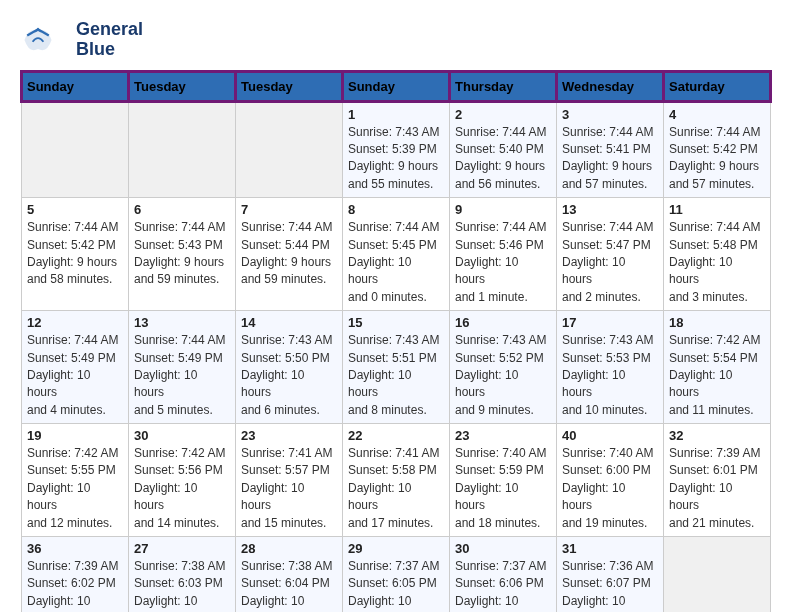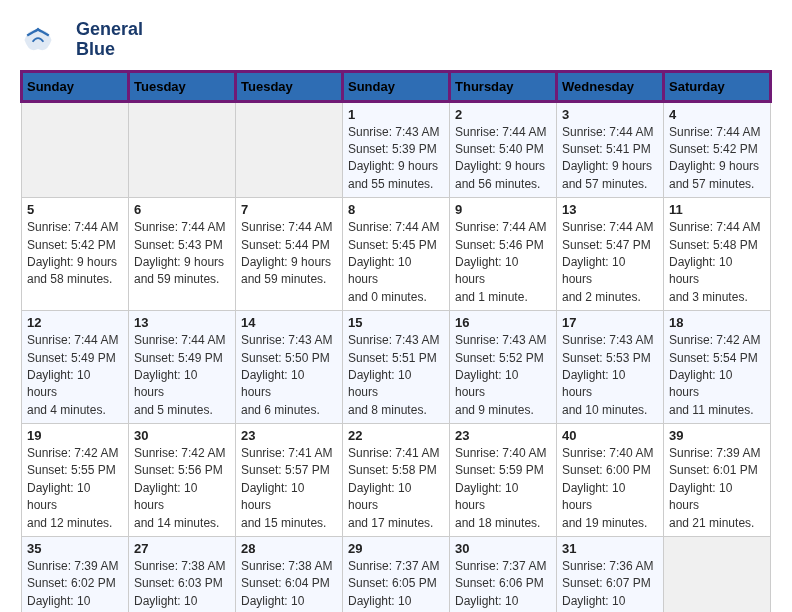--- a/index.html
+++ b/index.html
@@ -292,30 +292,30 @@
 and 18 minutes.</div>
         </td>
         <td>
           <span class="day-num">40</span>
           <div class="day-info" style="white-space: pre-line;">Sunrise: 7:40 AM
 Sunset: 6:00 PM
 Daylight: 10 hours
 and 19 minutes.</div>
         </td>
         <td>
-          <span class="day-num">39</span>
+          <span class="day-num">32</span>
           <div class="day-info" style="white-space: pre-line;">Sunrise: 7:39 AM
 Sunset: 6:01 PM
 Daylight: 10 hours
 and 21 minutes.</div>
         </td>
       </tr>
       <tr>
         <td>
-          <span class="day-num">35</span>
+          <span class="day-num">36</span>
           <div class="day-info" style="white-space: pre-line;">Sunrise: 7:39 AM
 Sunset: 6:02 PM
 Daylight: 10 hours
 and 23 minutes.</div>
         </td>
         <td>
           <span class="day-num">27</span>
           <div class="day-info" style="white-space: pre-line;">Sunrise: 7:38 AM
 Sunset: 6:03 PM
 Daylight: 10 hours

